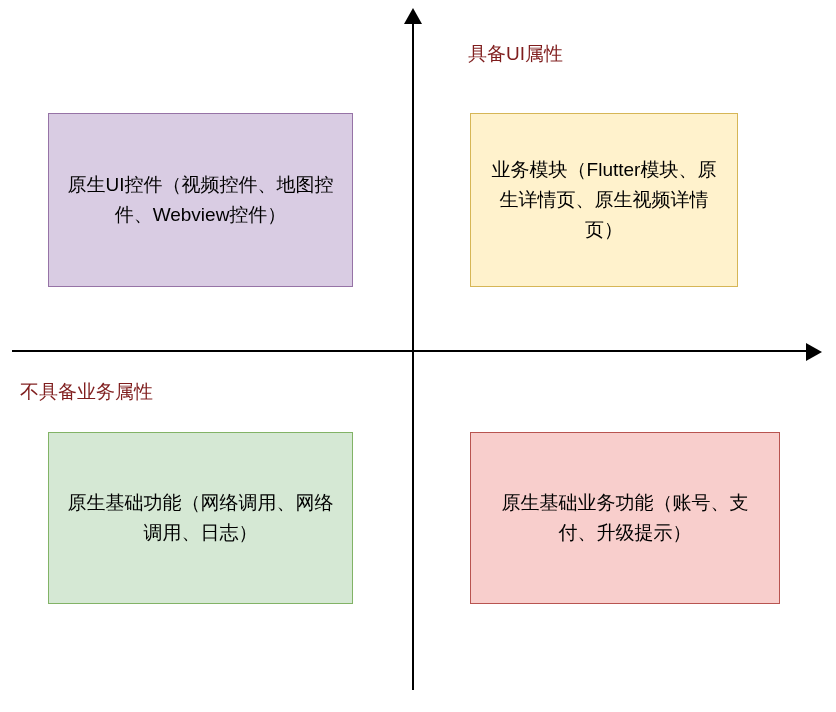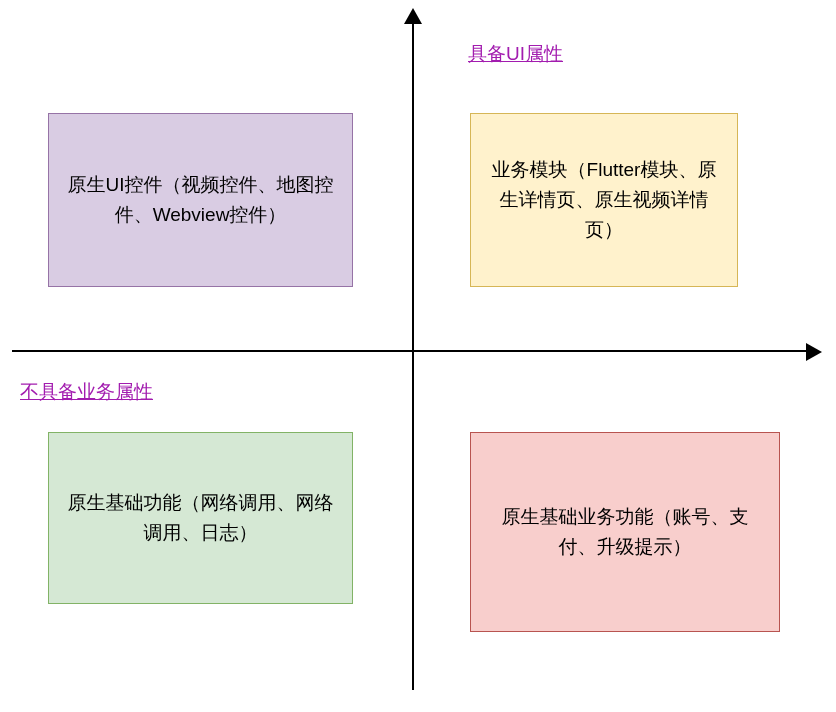--- a/index.html
+++ b/index.html
@@ -55,23 +55,22 @@
     border-top: 9px solid transparent;
     border-bottom: 9px solid transparent;
     border-left: 16px solid #000000;
   }
 
   
   .axis-label {
     position: absolute;
     font-size: 19px;
     line-height: 24px;
-    color: #a21caf;
+    color: #7f1d1d;
     white-space: nowrap;
-    text-decoration: underline;
   }
   #label-top    { left: 468px; top: 42px; }
   #label-bottom { left: 468px; top: 662px; }
   #label-left   { left: 20px;  top: 380px; }
   #label-right  { left: 682px; top: 380px; }
 
   
   .box {
     position: absolute;
     box-sizing: border-box;
@@ -91,21 +90,21 @@
   }
   #box-tr {
     left: 470px; top: 113px;  width: 268px; height: 174px;
     background: #fff2cc; border-color: #d6b656;
   }
   #box-bl {
     left: 48px;  top: 432px;  width: 305px; height: 172px;
     background: #d5e8d4; border-color: #82b366;
   }
   #box-br {
-    left: 470px; top: 432px;  width: 310px; height: 200px;
+    left: 470px; top: 432px;  width: 310px; height: 172px;
     background: #f8cecc; border-color: #b85450;
   }
   .box-text {
     display: block;
   }
 </style>
 </head>
 <body>
 
 <div id="canvas">

